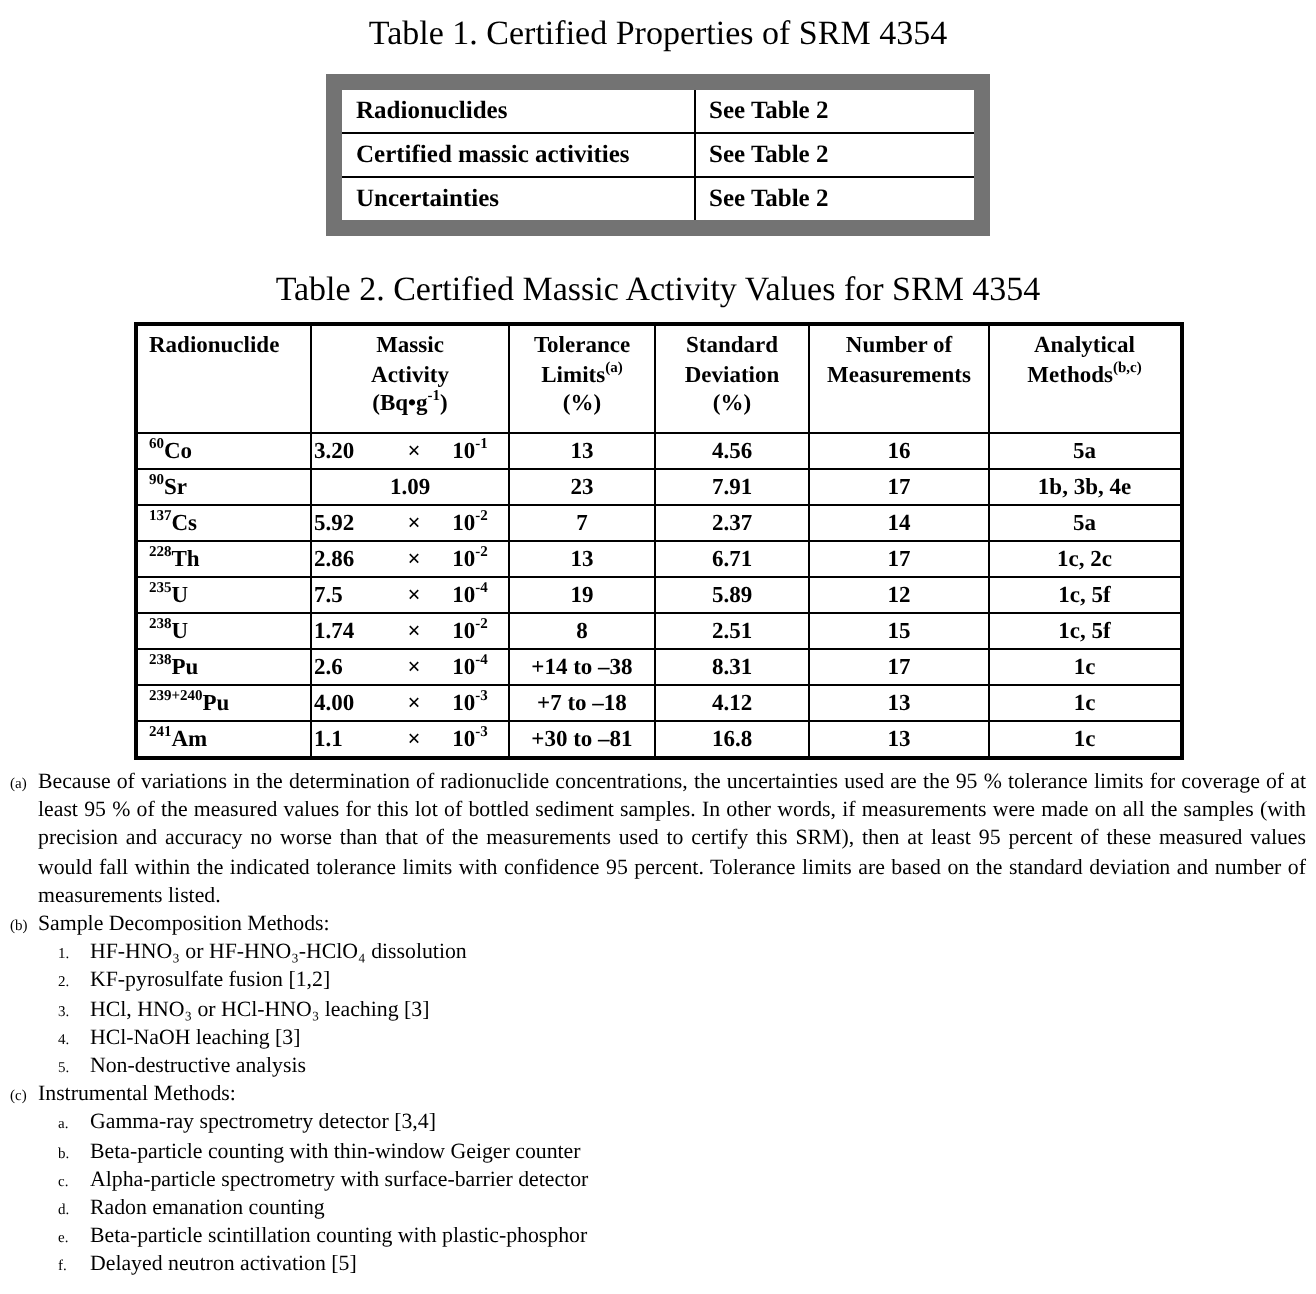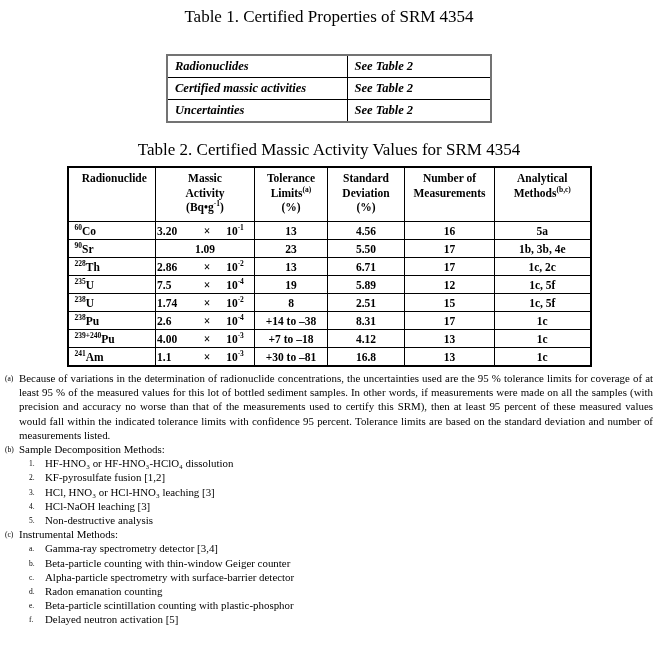--- a/index.html
+++ b/index.html
@@ -2,29 +2,29 @@
 <html><head>
 <meta charset="utf-8">
 <style>
   html,body{margin:0;padding:0;background:#fff;}
   body{width:658px;height:647px;overflow:hidden;
        font-family:"Liberation Serif","DejaVu Serif",serif;color:#000;}
   .page{padding-top:7px;}
   .tbl-title{text-align:center;font-size:17px;margin:0 0 0 0;}
   #t1-title{margin-top:0;}
   table{border-collapse:collapse;table-layout:fixed;margin:0 auto;}
-  .t1{width:324px;border:2px solid #737373;margin-top:27px;font-style:italic;}
+  .t1{width:324px;border:8px solid #737373;margin-top:10px;}
   .t1 td{border:1px solid #000;height:21px;font-weight:bold;font-size:12.5px;
          padding:0 0 0 7px;vertical-align:middle;}
   #t2-title{margin-top:17px;}
   .t2{width:523px;border:2px solid #000;margin-top:6px;}
   .t2 th,.t2 td{border:1px solid #000;font-weight:bold;font-size:11.5px;}
   .t2 th{vertical-align:top;padding-top:3px;height:49px;line-height:14.5px;
          text-align:center;font-weight:bold;}
-  .t2 th.h-left{text-align:center;padding-left:6px;}
+  .t2 th.h-left{text-align:left;padding-left:6px;}
   .t2 td{height:17px;text-align:center;vertical-align:middle;padding:0;}
   .t2 td.c-nuc{text-align:left;padding-left:6px;}
   .ss{font-size:7.5px;vertical-align:super;line-height:0;}
   .act{display:inline-grid;grid-template-columns:40px 20px 36px;align-items:baseline;}
   .act .am{text-align:left;}
   .act .ax{text-align:center;}
   .act .ae{text-align:center;}
   .footnotes{margin-top:4px;font-size:10.9px;line-height:14.2px;padding:0 5px 0 0;}
   .fn{position:relative;padding-left:19px;}
   .fn.just{text-align:justify;}
@@ -109,23 +109,35 @@
             </span></td>
         <td>13</td>
         <td>4.56</td>
         <td>16</td>
         <td>5a</td>
       </tr>
       <tr>
         <td class="c-nuc"><span class="ss">90</span><span>Sr</span></td>
         <td><span>1.09</span></td>
         <td>23</td>
-        <td>5.50</td>
+        <td>7.91</td>
         <td>17</td>
         <td>1b, 3b, 4e</td>
+      </tr>
+      <tr>
+        <td class="c-nuc"><span class="ss">137</span><span>Cs</span></td>
+        <td><span class="act">
+              <span class="am">5.92</span>
+              <span class="ax">×</span>
+              <span class="ae"><span>10</span><span class="ss">-2</span></span>
+            </span></td>
+        <td>7</td>
+        <td>2.37</td>
+        <td>14</td>
+        <td>5a</td>
       </tr>
       <tr>
         <td class="c-nuc"><span class="ss">228</span><span>Th</span></td>
         <td><span class="act">
               <span class="am">2.86</span>
               <span class="ax">×</span>
               <span class="ae"><span>10</span><span class="ss">-2</span></span>
             </span></td>
         <td>13</td>
         <td>6.71</td>

